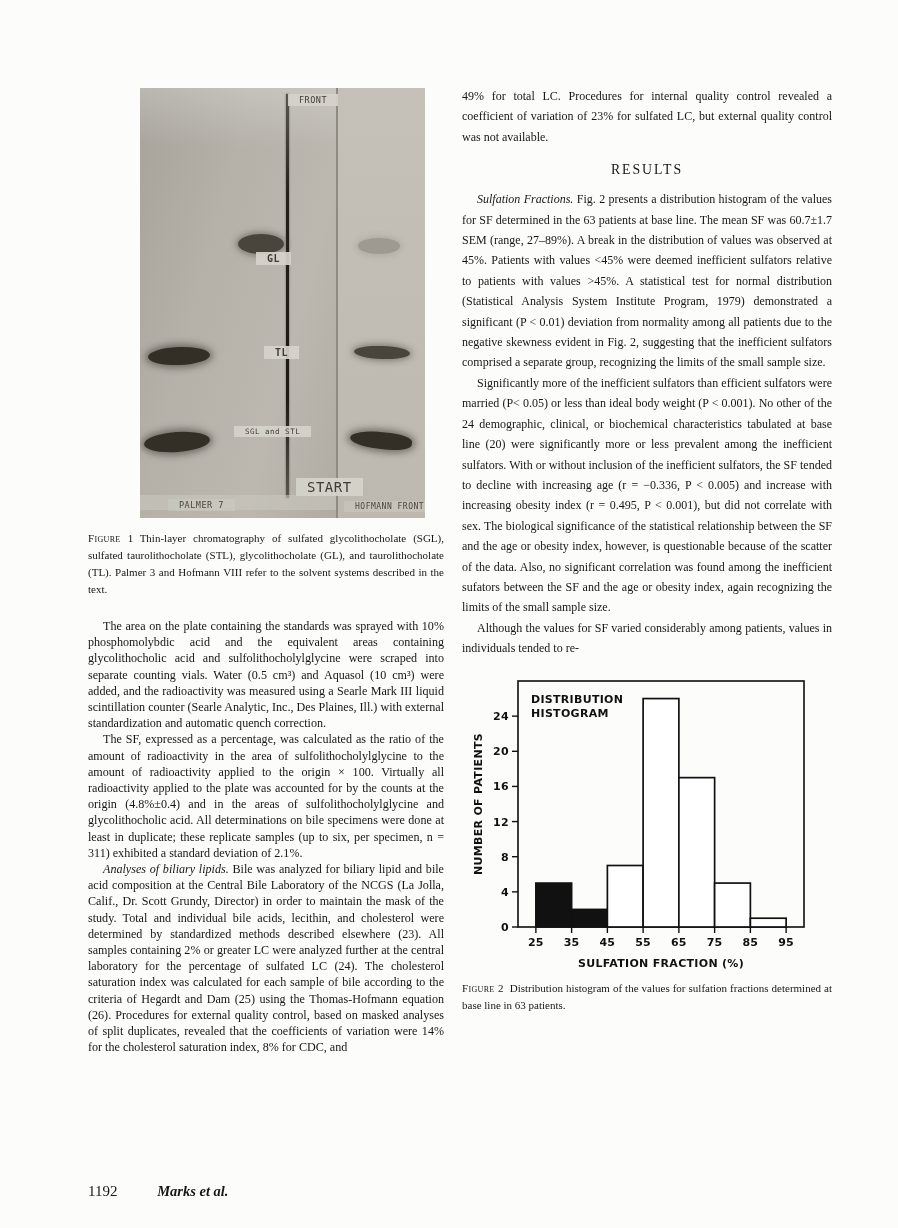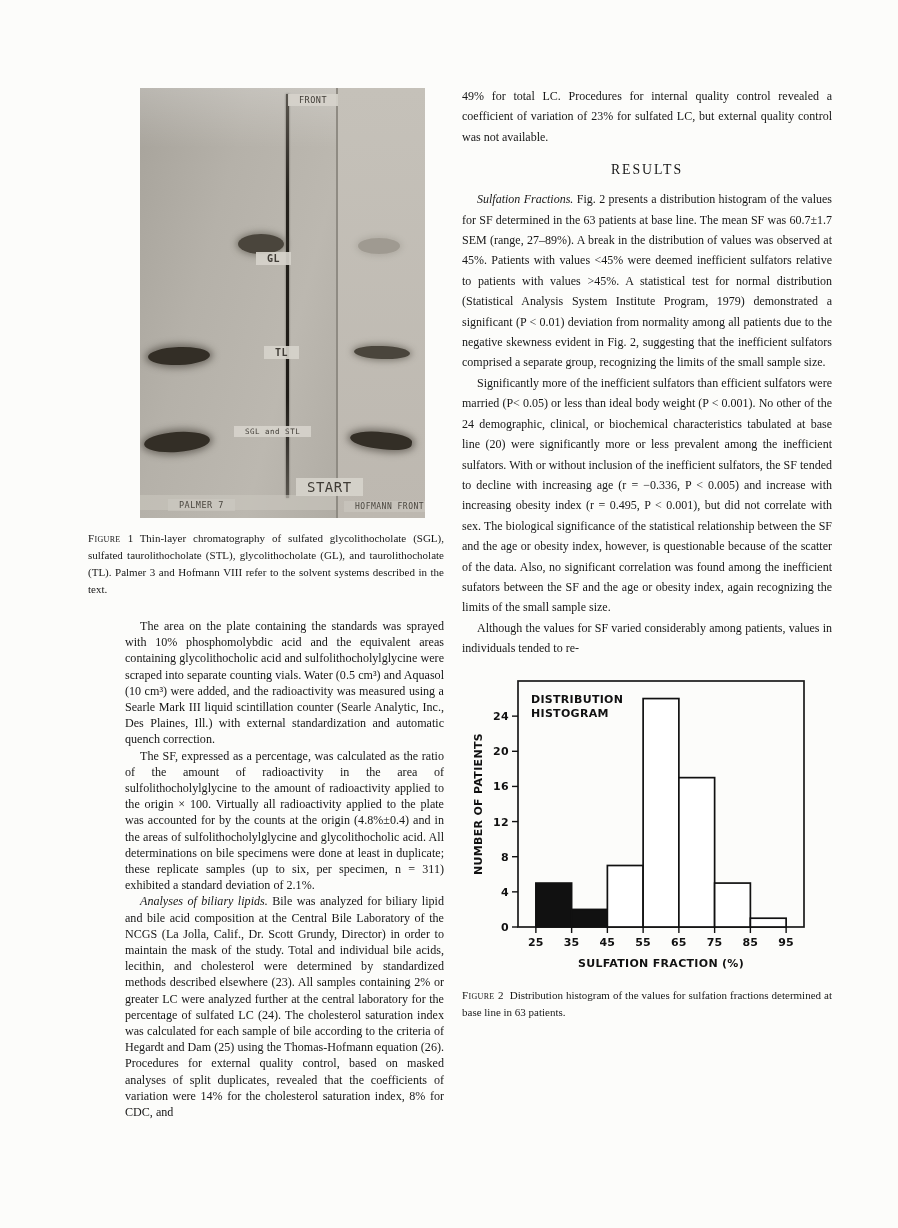--- a/index.html
+++ b/index.html
@@ -10,21 +10,21 @@
   figure{margin:0;}
   .just{text-align:justify;hyphens:auto;-webkit-hyphens:auto;}
   .body-text{font-size:12px;line-height:20.4px;}
   .small-text{font-size:12.1px;line-height:16.2px;}
   .small-text p{margin:0;}
   .indent{text-indent:15px;}
   .ital{font-style:italic;}
   .results-heading{text-align:center;font-size:13.8px;letter-spacing:.14em;font-weight:400;margin:15px 0 11px 0;font-family:"Liberation Serif",serif;}
   .caption{font-size:11px;line-height:17px;text-align:justify;hyphens:auto;}
   .fig-label{font-variant:small-caps;letter-spacing:.03em;margin-right:6px;}
-  .methods-block{margin-top:20px;margin-left:37px;}
+  .methods-block{margin-top:20px;}
 
   
   .tlc-photo{position:relative;margin-left:52px;width:285px;height:430px;overflow:hidden;
     background:linear-gradient(105deg,#a7a39b 0%,#b5b1a9 28%,#bcb8b0 55%,#b0aca4 78%,#b8b4ac 100%);}
   .tlc-photo .sheen{position:absolute;left:0;top:0;right:0;height:60px;background:linear-gradient(180deg,rgba(255,255,255,.22),rgba(255,255,255,0));}
   .plate-right{position:absolute;left:196px;top:0;width:89px;height:430px;background:linear-gradient(180deg,#c5c1b9,#bdb8b0);border-left:2px solid #8f8b83;}
   .divider{position:absolute;left:146px;top:6px;width:3px;height:404px;background:linear-gradient(180deg,#5a564f,#24211c 25%,#1d1a16 75%,#5a564f);box-shadow:0 0 2px rgba(30,28,24,.6);}
   .ph-label{position:absolute;font-family:"DejaVu Sans Mono",monospace;font-size:9px;color:#3f3b35;background:rgba(214,211,203,.92);padding:1px 11px;letter-spacing:.5px;white-space:nowrap;}
   .lbl-front{left:148px;top:6px;font-size:8.5px;}
   .lbl-gl{left:116px;top:164px;font-size:10px;font-weight:bold;}
@@ -41,21 +41,21 @@
   .spot-r1{left:218px;top:150px;width:42px;height:16px;}
   .band-l1{left:8px;top:259px;width:62px;height:18px;transform:rotate(-2deg);}
   .band-r1{left:214px;top:258px;width:56px;height:13px;transform:rotate(2deg);}
   .band-l2{left:4px;top:344px;width:66px;height:20px;transform:rotate(-4deg);}
   .band-r2{left:210px;top:344px;width:62px;height:17px;transform:rotate(7deg);border-radius:60% 40% 50% 50%;}
   .bottom-strip{position:absolute;left:0;top:407px;width:196px;height:15px;background:rgba(202,198,190,.6);}
 
   
   .figure2{margin-top:14px;margin-left:6px;}
   #fig2-svg text{font-family:"DejaVu Sans",sans-serif;font-size:11px;font-weight:bold;fill:#111;letter-spacing:.3px;}
-  .figure2 figcaption{margin-top:10px;margin-left:-6px;}
+  .figure2 figcaption{margin-top:3px;margin-left:-6px;}
 
   
   .footer{position:absolute;left:88px;top:1183px;width:356px;font-size:15px;}
   .footer .authors{margin-left:36px;font-style:italic;font-weight:700;font-size:14.5px;}
 </style>
 </head>
 <body>
 
 <div class="page">
 
@@ -154,13 +154,17 @@
           <text x="63" y="44">HISTOGRAM</text>
           <text x="193" y="294" text-anchor="middle">SULFATION FRACTION (%)</text>
           <text x="14" y="131" text-anchor="middle" transform="rotate(-90 14 131)">NUMBER OF PATIENTS</text>
         </svg>
       <figcaption class="caption">
         <span class="fig-label">Figure 2</span><span>Distribution histogram of the values for sulfation fractions determined at base line in 63 patients.</span>
       </figcaption>
     </figure>
   </div>
 
+  <div class="footer">
+    <span>1192</span>
+    <span class="authors">Marks et al.</span>
+  </div>
 </div>
 
 </body></html>

